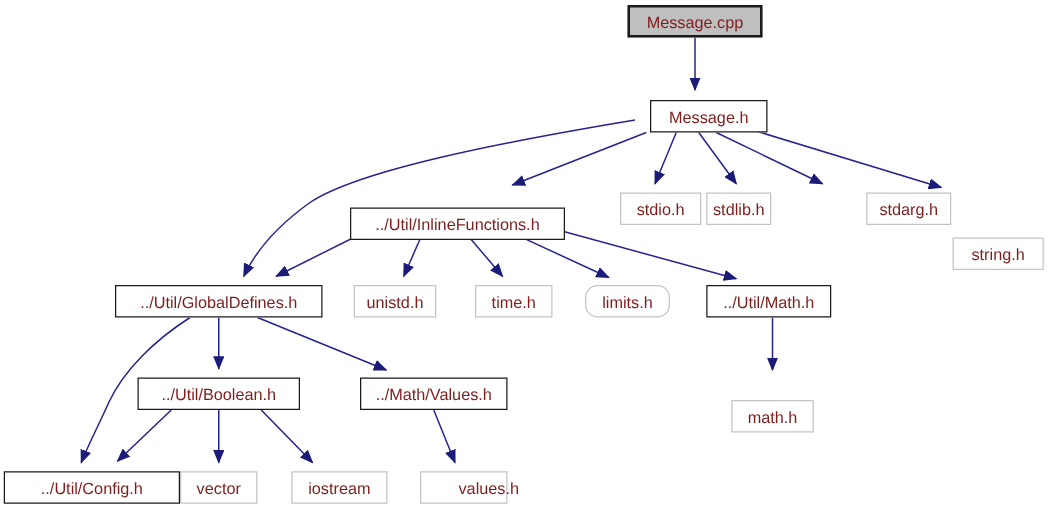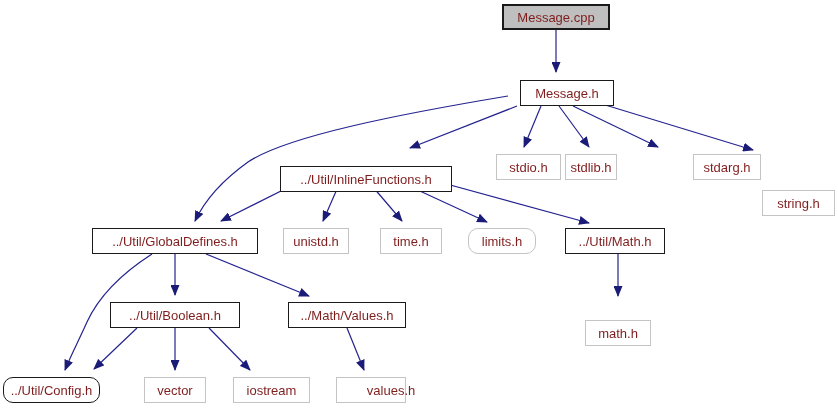--- a/index.html
+++ b/index.html
@@ -104,21 +104,21 @@
   <div class="node external" style="left:468px; top:228px; width:68px; height:26px;border-radius:10px;">limits.h</div>
 
   <div class="node internal" style="left:565px; top:228px; width:100px; height:26px;">../Util/Math.h</div>
 
   <div class="node internal" style="left:110px; top:302px; width:130px; height:26px;">../Util/Boolean.h</div>
 
   <div class="node internal" style="left:288px; top:302px; width:118px; height:26px;">../Math/Values.h</div>
 
   <div class="node external" style="left:585px; top:303px; width:66px; height:26px;margin-top:17px;">math.h</div>
 
-  <div class="node internal" style="left:3px; top:377px; width:97px; height:26px;border-radius:10px;">../Util/Config.h</div>
+  <div class="node internal" style="left:3px; top:377px; width:141px; height:26px;">../Util/Config.h</div>
 
   <div class="node external" style="left:144px; top:377px; width:62px; height:26px;">vector</div>
 
   <div class="node external" style="left:233px; top:377px; width:77px; height:26px;">iostream</div>
 
   <div class="node external" style="left:336px; top:377px; width:70px; height:26px;padding-left:40px;">values.h</div>
 
 </div>
 
 </body></html>

